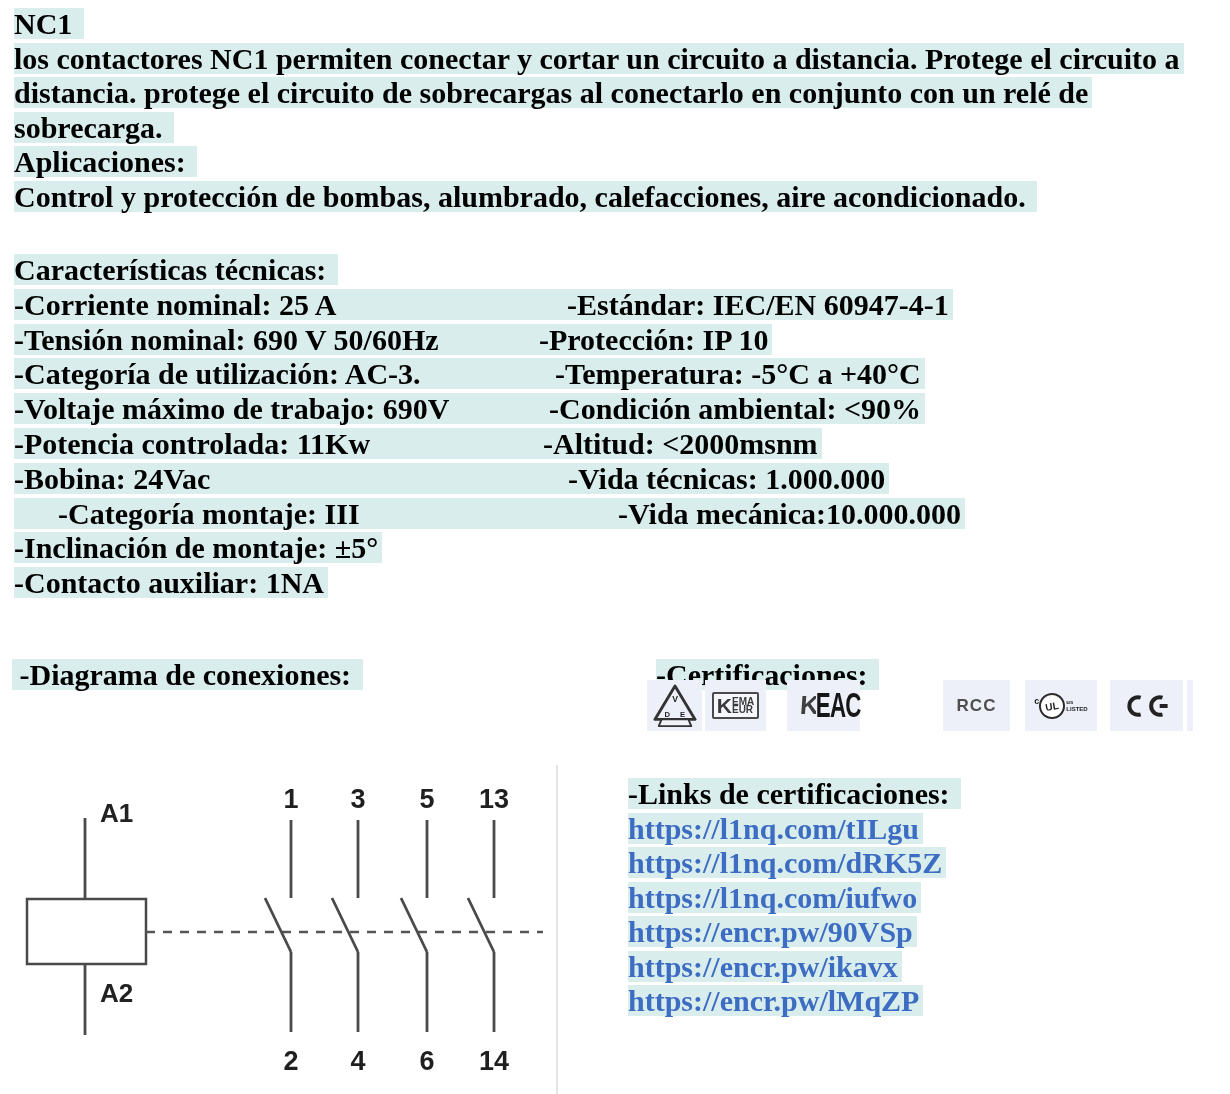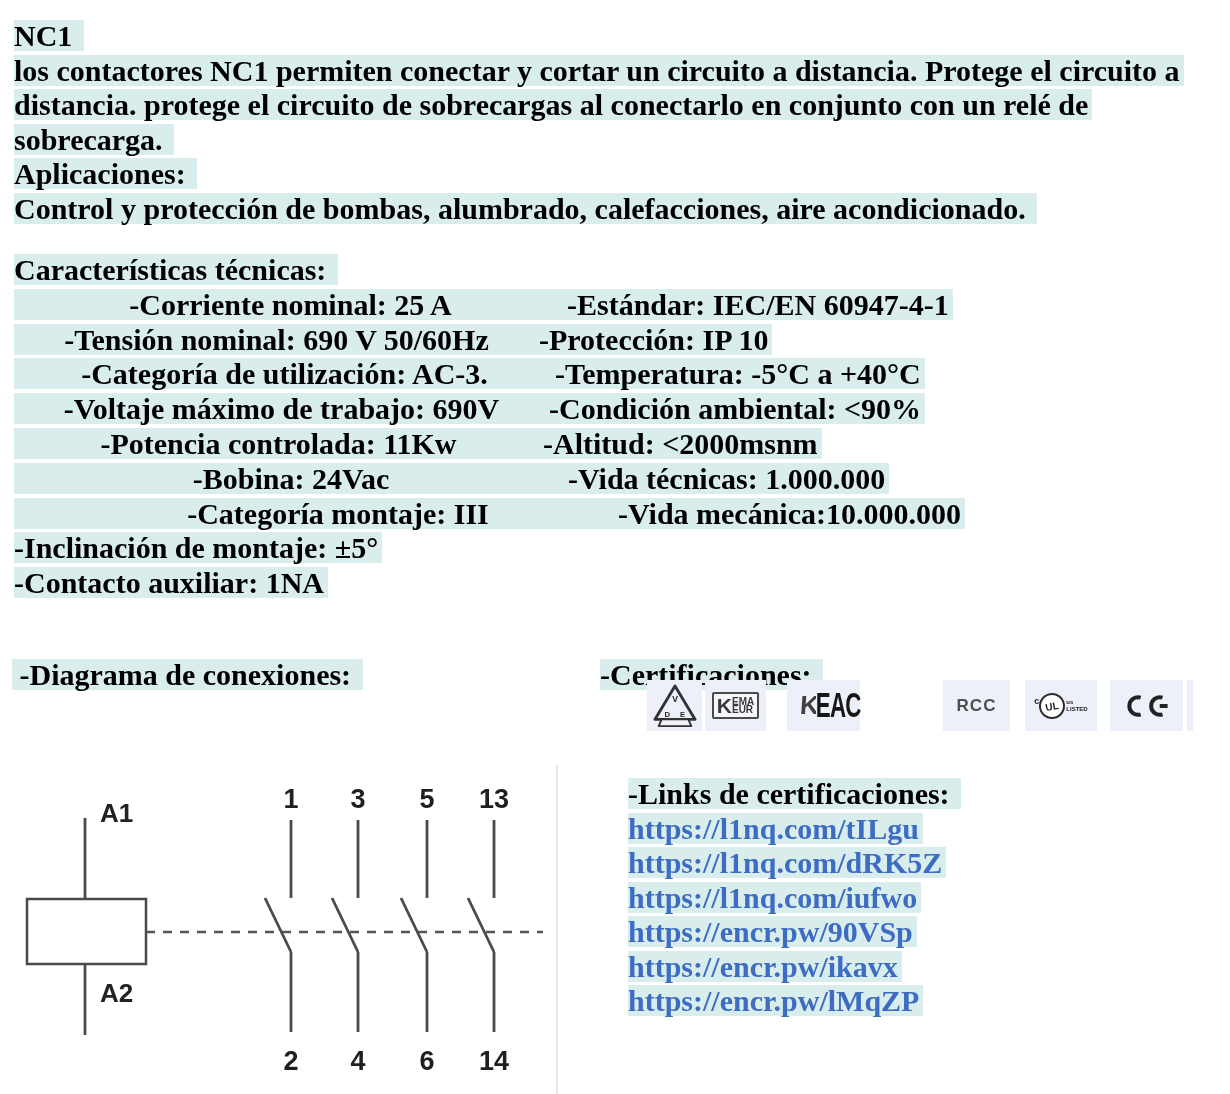--- a/index.html
+++ b/index.html
@@ -9,21 +9,21 @@
     font-family:"Liberation Serif",serif;font-weight:bold;
   }
   .abs{position:absolute;}
   .line{height:34.5px;white-space:pre;}
   #specs .line{height:34.8px;}
   .hl{
     background:#d9edec;display:inline-block;
     font-size:30px;line-height:31px;padding:0 4px 0 0;
     white-space:pre;
   }
-  .colL{display:inline-block;vertical-align:top;text-align:center;}
+  .colL{display:inline-block;vertical-align:top;}
   .link{color:#3d6cc3;}
   
   #certRow{left:0;top:680px;width:1230px;height:51px;}
   .tile{
     position:absolute;top:0;height:51px;background:#edeff9;
     display:flex;align-items:center;justify-content:center;
     font-family:"Liberation Sans",sans-serif;font-weight:bold;
   }
   .kemabox{border:2px solid #4a4a4a;border-radius:2px;padding:1px 3px;display:flex;align-items:center;color:#3a3a3a;background:#f6f7fc;}
   .kemaK{font-size:21px;line-height:21px;}
@@ -35,21 +35,21 @@
   .culC{font-size:9px;color:#222;margin:-10px 0 0 0;}
   .ulCirc{width:22px;height:22px;border:2.5px solid #2b2b2b;border-radius:50%;
     display:flex;align-items:center;justify-content:center;
     font-size:10px;color:#222;transform:rotate(-10deg);background:#fff;}
   .usListed{display:flex;flex-direction:column;font-size:6px;line-height:6.5px;color:#222;margin-left:1px;}
   .sliver{position:absolute;top:0;height:51px;background:#edeff9;}
 </style>
 </head>
 <body>
 
-<div class="abs" style="left:14px;top:20px;">
+<div class="abs" style="left:14px;top:8px;">
   <div class="line"><span class="hl">NC1 </span></div>
   <div class="line"><span class="hl">los contactores NC1 permiten conectar y cortar un circuito a distancia. Protege el circuito a</span></div>
   <div class="line"><span class="hl">distancia. protege el circuito de sobrecargas al conectarlo en conjunto con un relé de</span></div>
   <div class="line"><span class="hl">sobrecarga. </span></div>
   <div class="line"><span class="hl">Aplicaciones: </span></div>
   <div class="line"><span class="hl">Control y protección de bombas, alumbrado, calefacciones, aire acondicionado. </span></div>
 </div>
 
 <div id="specs" class="abs" style="left:14px;top:254px;">
   <div class="line"><span class="hl">Características técnicas: </span></div>
@@ -60,21 +60,21 @@
   <div class="line"><span class="hl"><span class="colL" style="width:529px;">-Potencia controlada: 11Kw</span><span>-Altitud: &lt;2000msnm</span></span></div>
   <div class="line"><span class="hl"><span class="colL" style="width:554px;">-Bobina: 24Vac</span><span>-Vida técnicas: 1.000.000</span></span></div>
   <div class="line"><span class="hl"><span class="colL" style="width:560px;padding-left:44px;">-Categoría montaje: III</span><span>-Vida mecánica:10.000.000</span></span></div>
   <div class="line"><span class="hl">-Inclinación de montaje: ±5°</span></div>
   <div class="line"><span class="hl">-Contacto auxiliar: 1NA</span></div>
 </div>
 
 <div class="abs line" style="left:4px;top:641px;">
   <span class="hl"> -Diagrama de conexiones: </span>
 </div>
-<div class="abs line" style="left:592px;top:641px;">
+<div class="abs line" style="left:648px;top:641px;">
   <span class="hl">-Certificaciones: </span>
 </div>
 
 <div id="certRow" class="abs">
 
   <div class="tile" style="left:647px;width:55px;">
     <svg width="44" height="46" viewBox="0 0 46 48">
       <path d="M23 3 L44 38 L2 38 Z" fill="none" stroke="#333" stroke-width="3" stroke-linejoin="round"></path>
       <path d="M9 38 L37 38 L40 45 L6 45 Z" fill="#f2f3fa" stroke="#333" stroke-width="2" stroke-linejoin="round"></path>
       <text x="23" y="20" text-anchor="middle" font-size="9" font-weight="bold" fill="#222">V</text>

